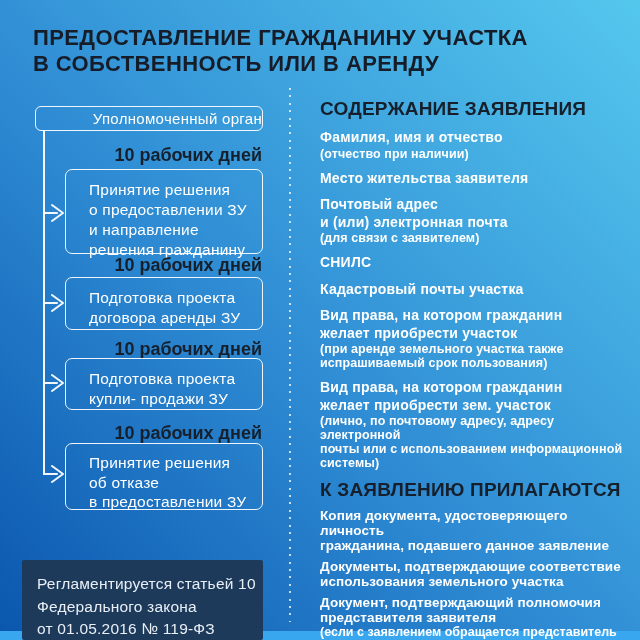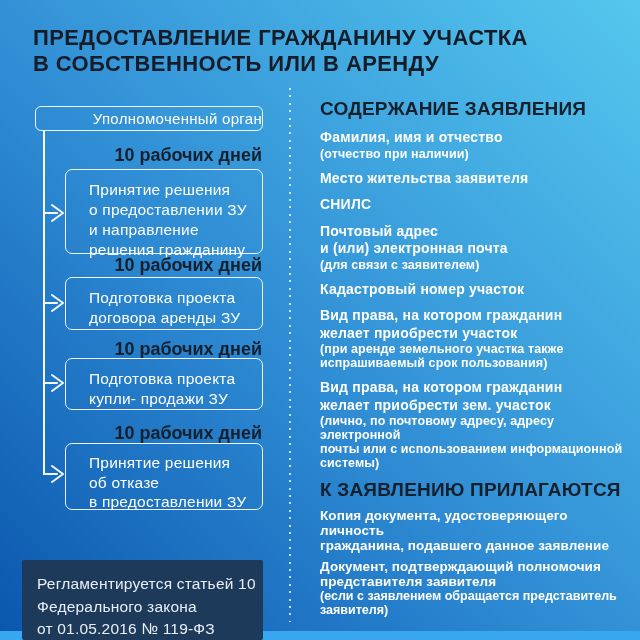--- a/index.html
+++ b/index.html
@@ -147,31 +147,31 @@
     <div class="rc-item">
       <div class="rc-item-text pre">Фамилия, имя и отчество</div>
       <div class="rc-item-note pre">(отчество при наличии)</div>
     </div>
 
     <div class="rc-item">
       <div class="rc-item-text pre">Место жительства заявителя</div>
     </div>
 
     <div class="rc-item">
-      <div class="rc-item-text pre">СНИЛС</div>
-    </div>
-
-    <div class="rc-item">
       <div class="rc-item-text pre">Почтовый адрес
 и (или) электронная почта</div>
       <div class="rc-item-note pre">(для связи с заявителем)</div>
     </div>
 
     <div class="rc-item">
-      <div class="rc-item-text pre">Кадастровый номер участок</div>
+      <div class="rc-item-text pre">СНИЛС</div>
+    </div>
+
+    <div class="rc-item">
+      <div class="rc-item-text pre">Кадастровый почты участка</div>
     </div>
 
     <div class="rc-item">
       <div class="rc-item-text pre">Вид права, на котором гражданин
 желает приобрести участок</div>
       <div class="rc-item-note pre">(при аренде земельного участка также
 испрашиваемый срок пользования)</div>
     </div>
 
     <div class="rc-item">
@@ -182,20 +182,24 @@
 системы)</div>
     </div>
 
     <div class="rc-heading rc-heading-2">К ЗАЯВЛЕНИЮ ПРИЛАГАЮТСЯ</div>
 
     <div class="att-item">
       <div class="att-item-text pre">Копия документа, удостоверяющего личность
 гражданина, подавшего данное заявление</div>
     </div>
 
+    <div class="att-item">
+      <div class="att-item-text pre">Документы, подтверждающие соответствие
+использования земельного участка</div>
+    </div>
 
     <div class="att-item">
       <div class="att-item-text pre">Документ, подтверждающий полномочия
 представителя заявителя</div>
       <div class="att-item-note pre">(если с заявлением обращается представитель
 заявителя)</div>
     </div>
 
   </div>
 </div>

